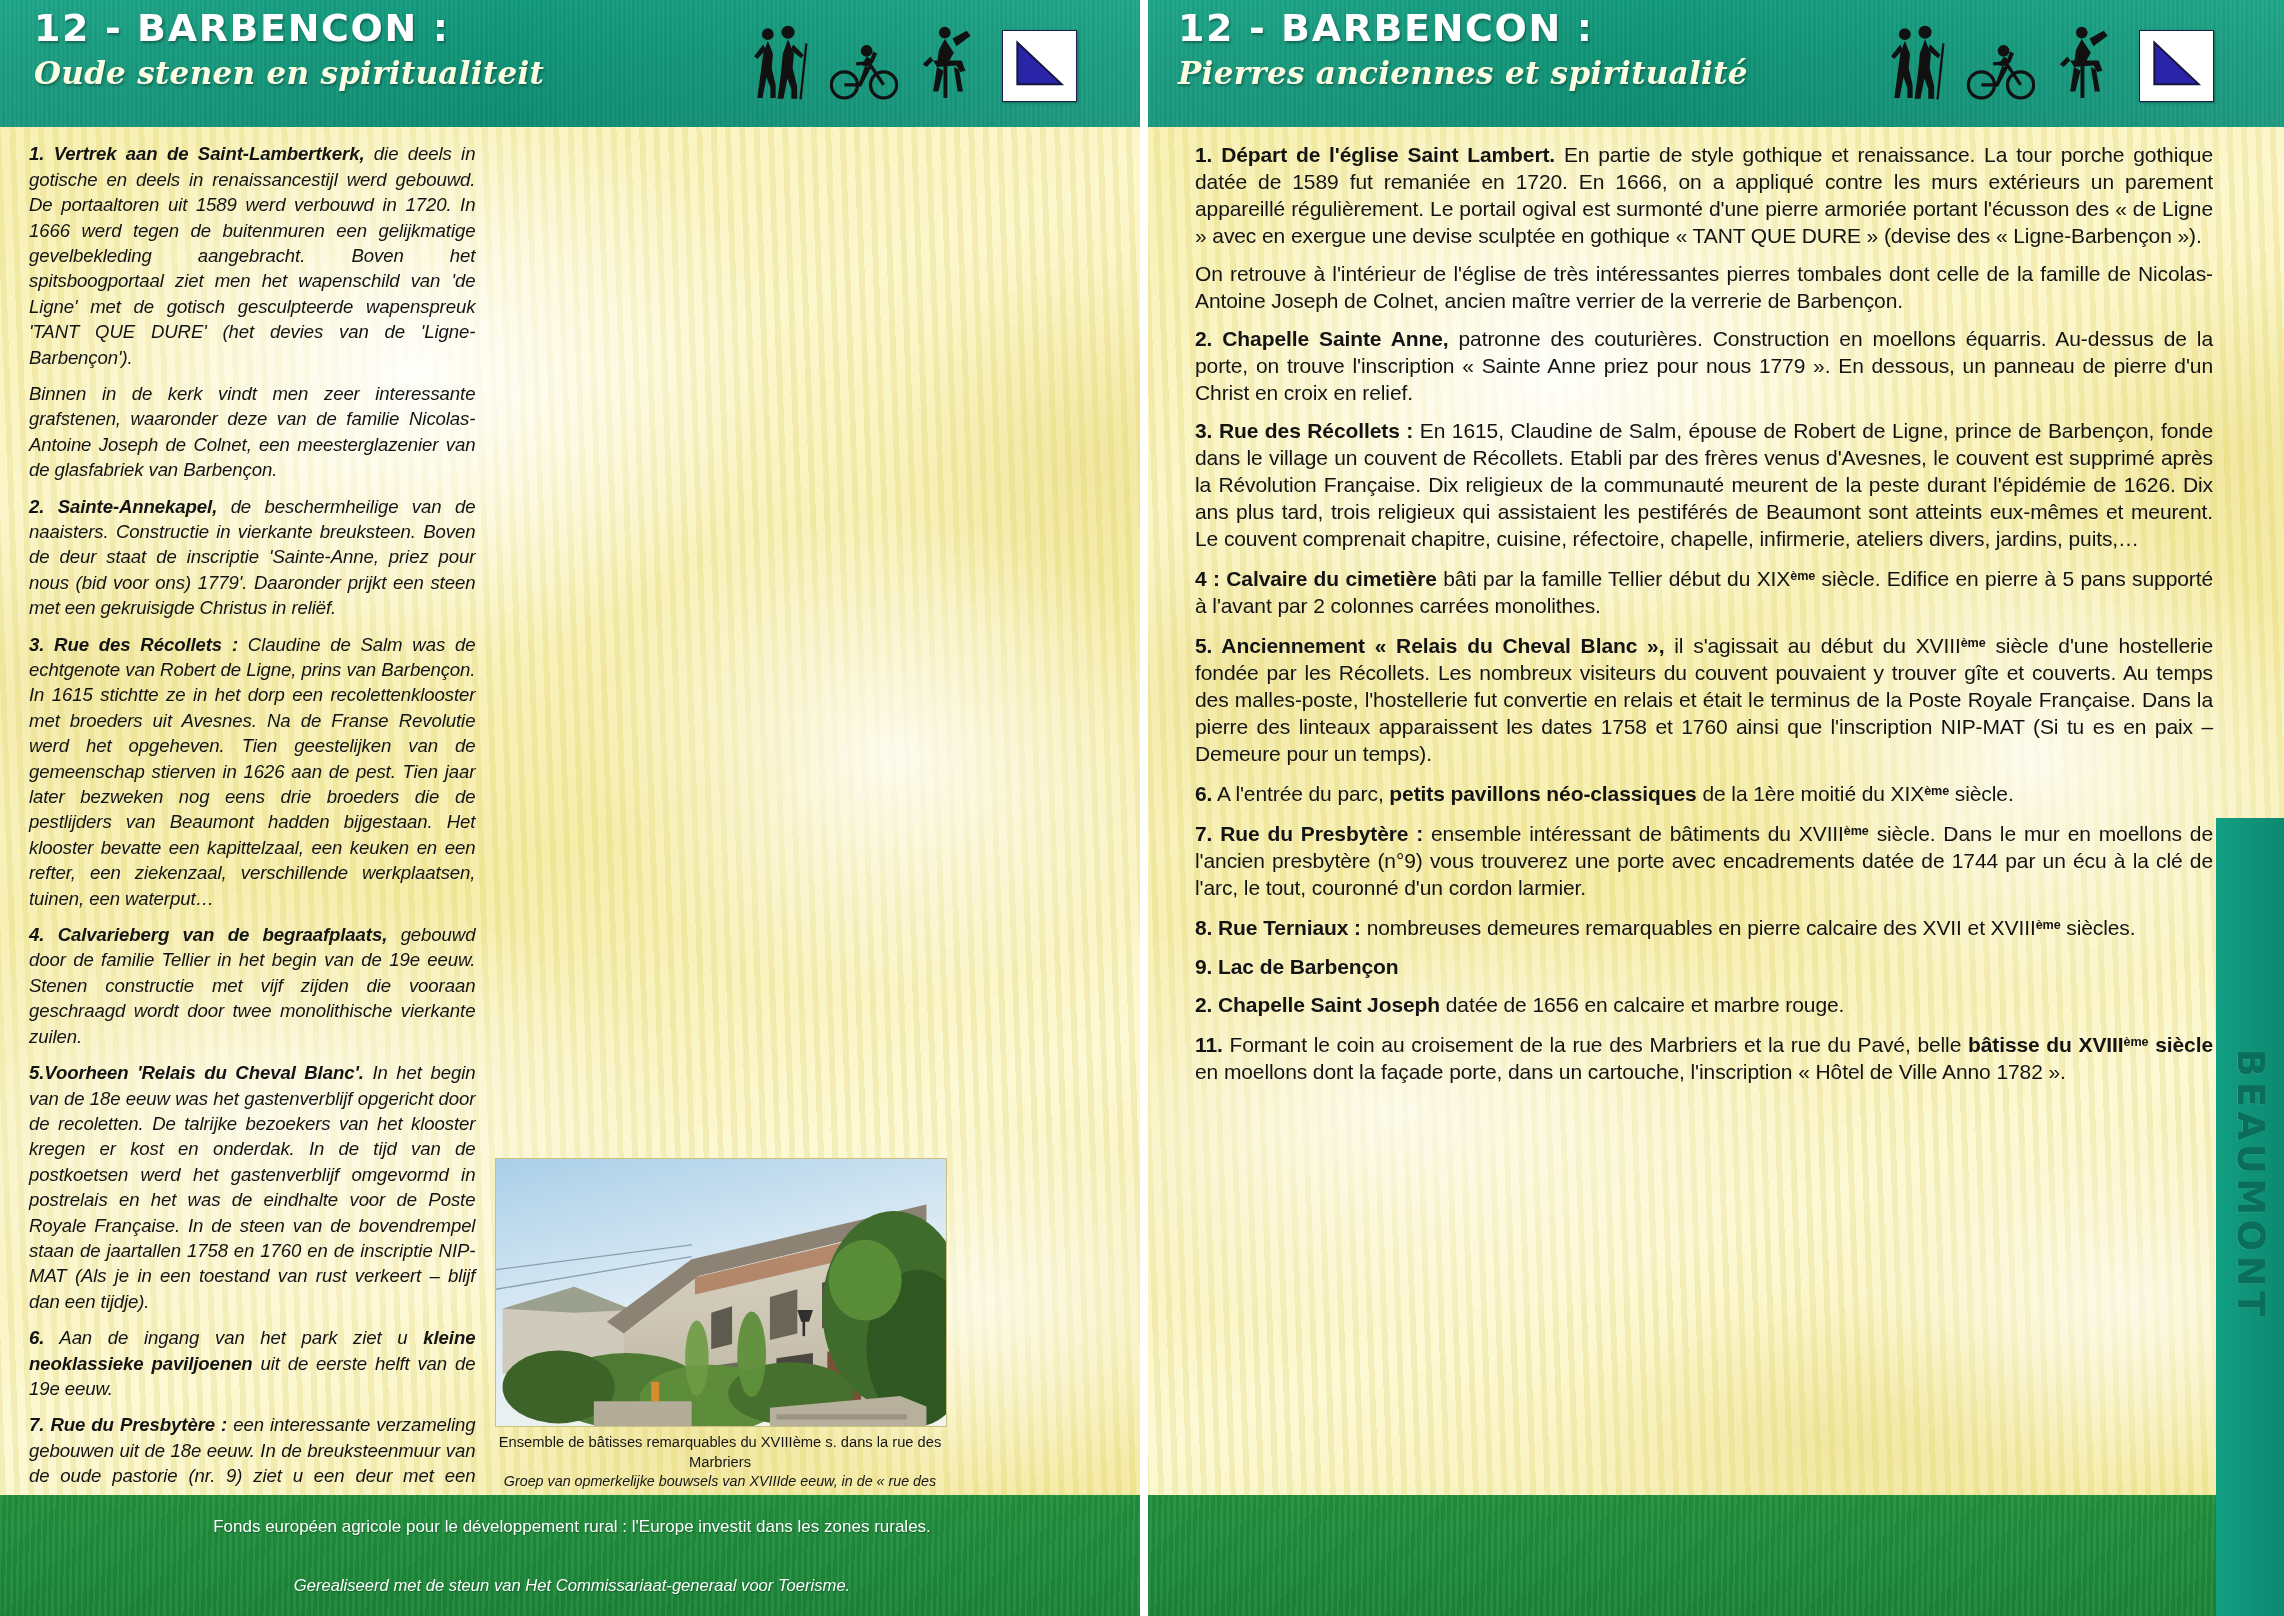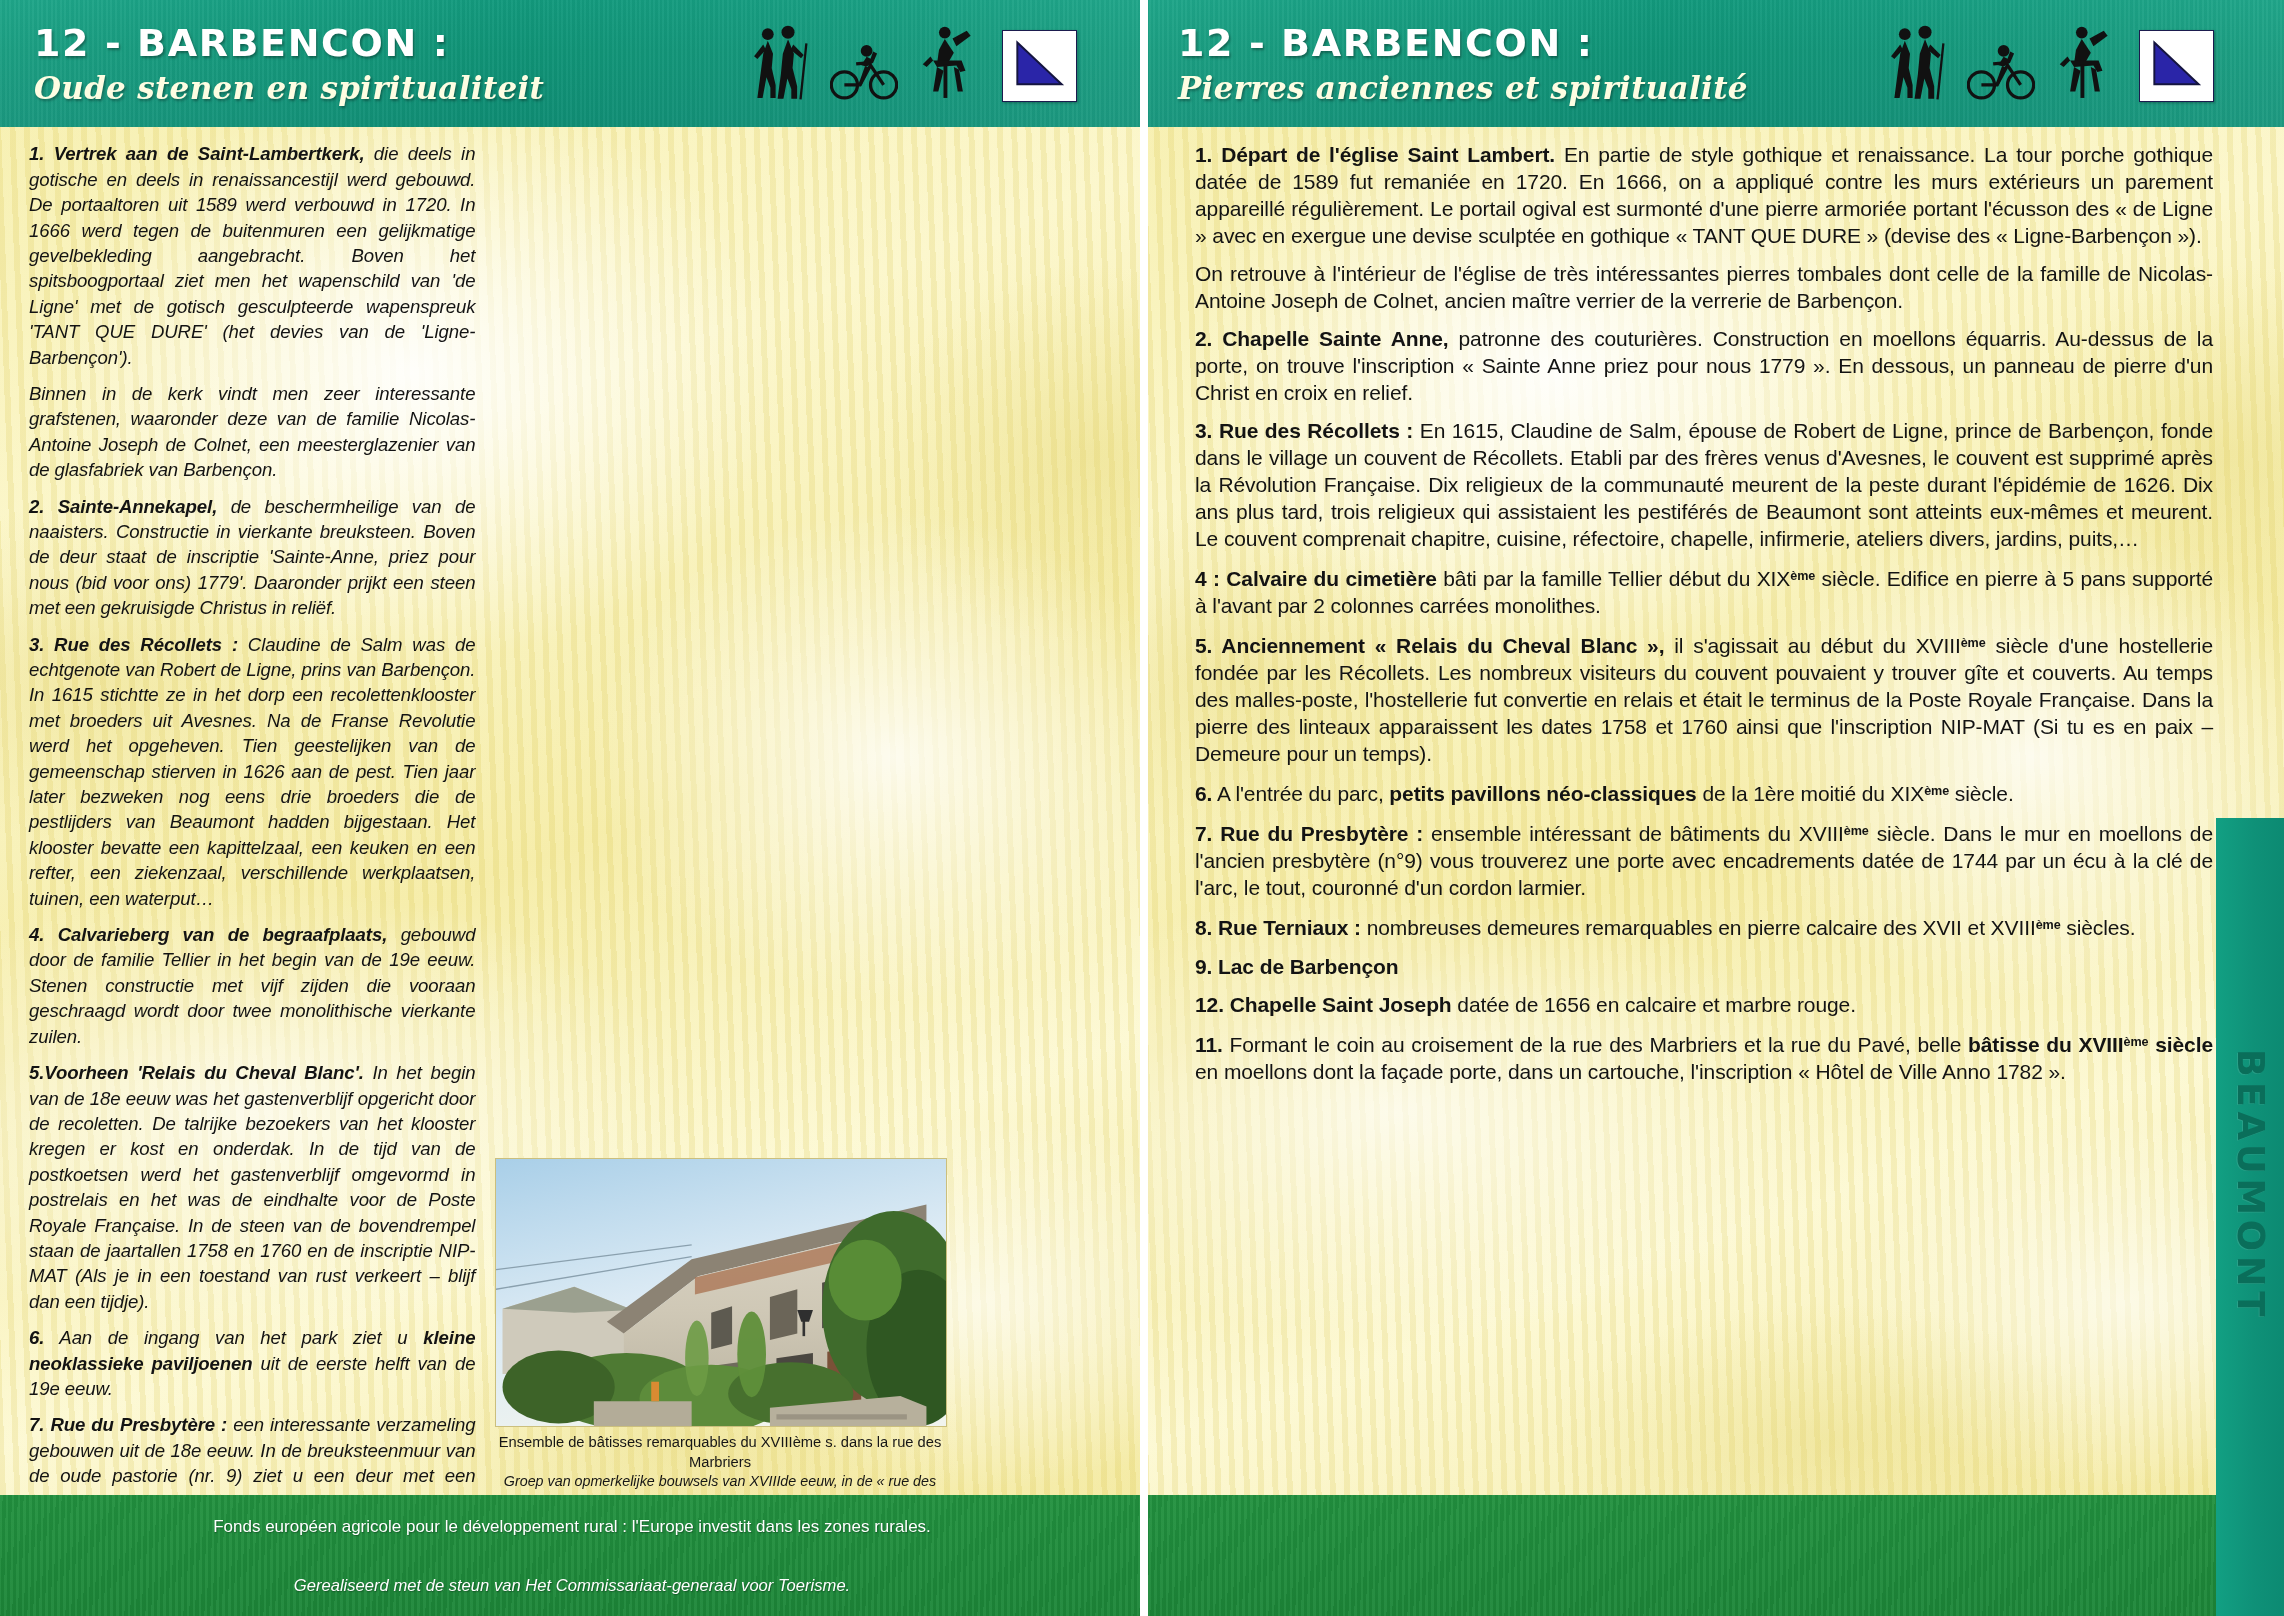--- a/index.html
+++ b/index.html
@@ -25,21 +25,21 @@
       linear-gradient(100deg, rgba(255,255,255,.05) 0%, rgba(0,0,0,.05) 45%, rgba(255,255,255,.06) 100%),
       linear-gradient(180deg,#13a183 0%, #109a7c 40%, #0f9379 100%);
     overflow:hidden;
   }
   .header::after{ 
     content:"";position:absolute;inset:0;
     background:repeating-linear-gradient(90deg,
       rgba(255,255,255,.035) 0 2px, rgba(0,0,0,.025) 2px 4.6px);
     pointer-events:none;
   }
-  .hdr-text{position:absolute;left:34px;top:24px;z-index:2;}
+  .hdr-text{position:absolute;left:34px;top:9px;z-index:2;}
   .hdr-title{
     font-family:"DejaVu Sans", sans-serif;
     font-weight:bold;font-size:38px;letter-spacing:1.6px;
     color:#ffffff;line-height:1.05;
     text-shadow:1.3px 2px 2.6px rgba(0,0,0,.35);
     white-space:nowrap;
   }
   .hdr-sub{
     margin-top:6.5px;
     font-family:"DejaVu Serif", serif;
@@ -382,21 +382,21 @@
               <p class="item"><b>1. Départ de l'église Saint Lambert.</b> En partie de style gothique et renaissance. La tour porche gothique datée de 1589 fut remaniée en 1720. En 1666, on a appliqué contre les murs extérieurs un parement appareillé régulièrement. Le portail ogival est surmonté d'une pierre armoriée portant l'écusson des « de Ligne » avec en exergue une devise sculptée en gothique « TANT QUE DURE » (devise des « Ligne-Barbençon »).</p>
               <p class="item">On retrouve à l'intérieur de l'église de très intéressantes pierres tombales dont celle de la famille de Nicolas-Antoine Joseph de Colnet, ancien maître verrier de la verrerie de Barbençon.</p>
               <p class="item"><b>2. Chapelle Sainte Anne,</b> patronne des couturières. Construction en moellons équarris. Au-dessus de la porte, on trouve l'inscription « Sainte Anne priez pour nous 1779 ». En dessous, un panneau de pierre d'un Christ en croix en relief.</p>
               <p class="item"><b>3. Rue des Récollets :</b> En 1615, Claudine de Salm, épouse de Robert de Ligne, prince de Barbençon, fonde dans le village un couvent de Récollets. Etabli par des frères venus d'Avesnes, le couvent est supprimé après la Révolution Française. Dix religieux de la communauté meurent de la peste durant l'épidémie de 1626. Dix ans plus tard, trois religieux qui assistaient les pestiférés de Beaumont sont atteints eux-mêmes et meurent. Le couvent comprenait chapitre, cuisine, réfectoire, chapelle, infirmerie, ateliers divers, jardins, puits,…</p>
               <p class="item"><b>4 : Calvaire du cimetière</b> bâti par la famille Tellier début du XIX<sup>ème</sup> siècle. Edifice en pierre à 5 pans supporté à l'avant par 2 colonnes carrées monolithes.</p>
               <p class="item"><b>5. Anciennement « Relais du Cheval Blanc »,</b> il s'agissait au début du XVIII<sup>ème</sup> siècle d'une hostellerie fondée par les Récollets. Les nombreux visiteurs du couvent pouvaient y trouver gîte et couverts. Au temps des malles-poste, l'hostellerie fut convertie en relais et était le terminus de la Poste Royale Française. Dans la pierre des linteaux apparaissent les dates 1758 et 1760 ainsi que l'inscription NIP-MAT (Si tu es en paix – Demeure pour un temps).</p>
               <p class="item"><b>6.</b> A l'entrée du parc, <b>petits pavillons néo-classiques</b> de la 1ère moitié du XIX<sup>ème</sup> siècle.</p>
               <p class="item"><b>7. Rue du Presbytère :</b> ensemble intéressant de bâtiments du XVIII<sup>ème</sup> siècle. Dans le mur en moellons de l'ancien presbytère (n°9) vous trouverez une porte avec encadrements datée de 1744 par un écu à la clé de l'arc, le tout, couronné d'un cordon larmier.</p>
               <p class="item"><b>8. Rue Terniaux :</b> nombreuses demeures remarquables en pierre calcaire des XVII et XVIII<sup>ème</sup> siècles.</p>
               <p class="item"><b>9. Lac de Barbençon</b></p>
-              <p class="item"><b>12. Chapelle Saint Joseph</b> datée de 1656 en calcaire et marbre rouge.</p>
+              <p class="item"><b>2. Chapelle Saint Joseph</b> datée de 1656 en calcaire et marbre rouge.</p>
               <p class="item"><b>11.</b> Formant le coin au croisement de la rue des Marbriers et la rue du Pavé, belle <b>bâtisse du XVIII<sup>ème</sup> siècle</b> en moellons dont la façade porte, dans un cartouche, l'inscription « Hôtel de Ville Anno 1782 ».</p>
             </div>
         </div>
       </div>
     </div>
 
     <div class="footer">
       
     </div>
   </div>

